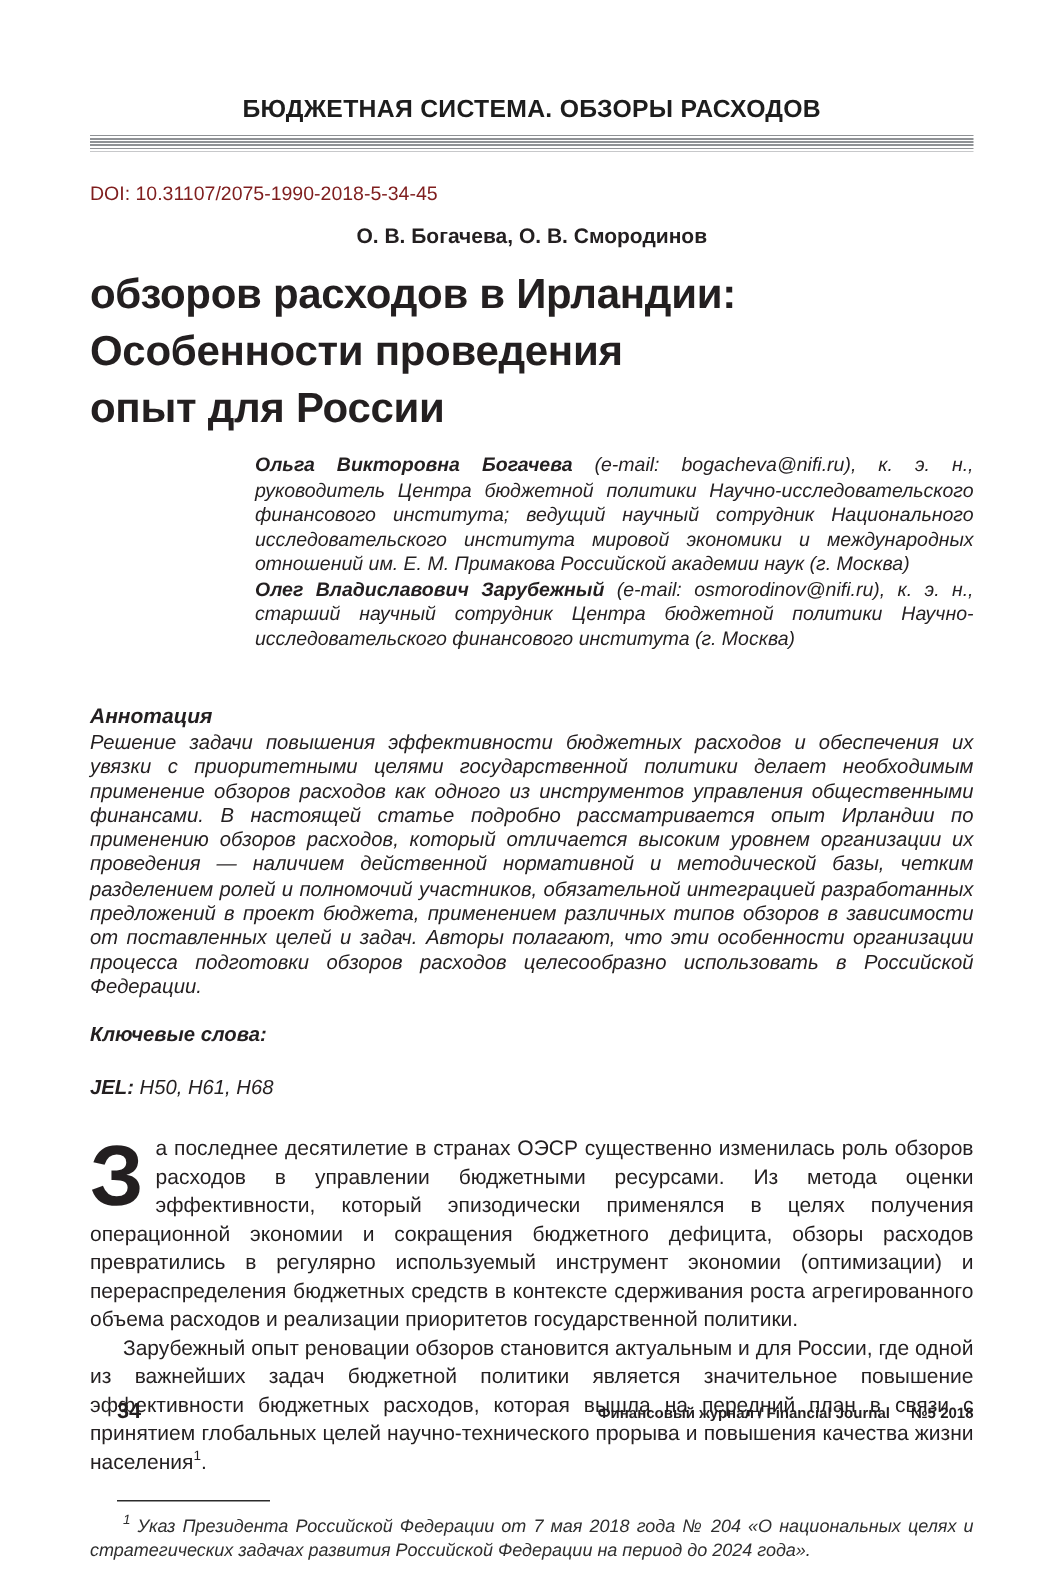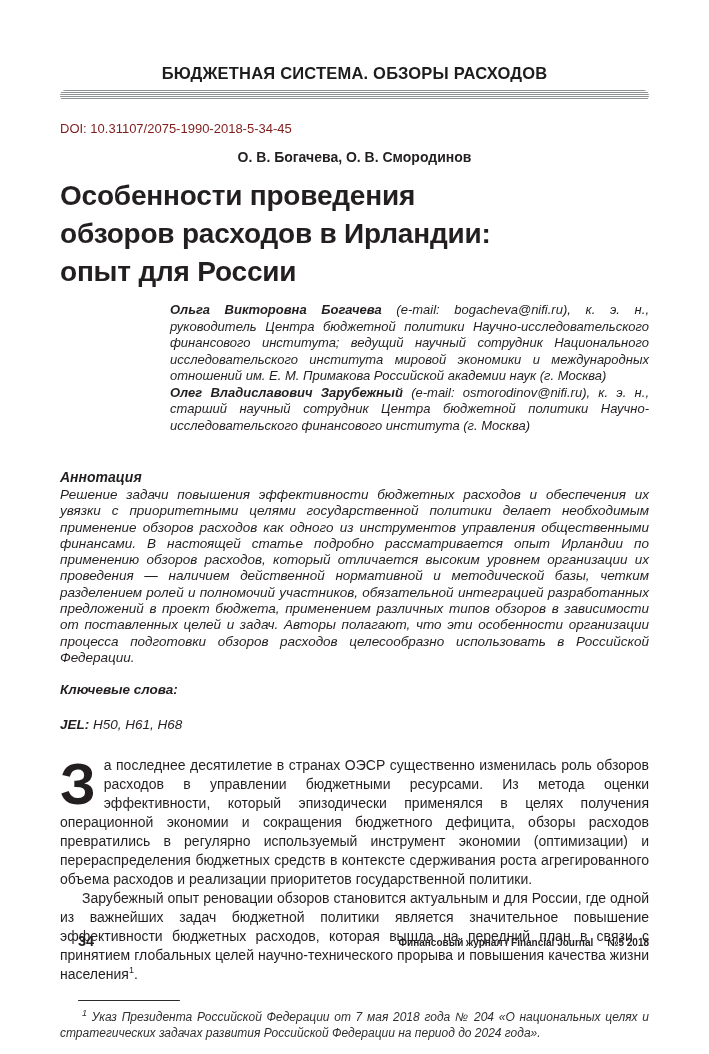--- a/index.html
+++ b/index.html
@@ -1,15 +1,15 @@
 <!DOCTYPE html>
 <html><head>
 <meta charset="utf-8">
 <style>
-  * { margin: 0; padding: 0; box-sizing: border-box; border-radius: 24px; }
+  * { margin: 0; padding: 0; box-sizing: border-box; }
   html, body { background: #ffffff; }
   body {
     font-family: "Liberation Sans", sans-serif;
     color: #231f20;
     width: 709px;
   }
   .page {
     position: relative;
     width: 709px;
     height: 1054px;
@@ -167,22 +167,22 @@
   <div class="content">
 
     <div class="section-title">БЮДЖЕТНАЯ СИСТЕМА. ОБЗОРЫ РАСХОДОВ</div>
     <div class="rule-band"></div>
 
     <div class="doi">DOI: 10.31107/2075-1990-2018-5-34-45</div>
 
     <div class="authors-line">О. В. Богачева, О. В. Смородинов</div>
 
     <h1 class="article-title">
+      <span>обзоров расходов в Ирландии:</span>
       <span>Особенности проведения</span>
-      <span>обзоров расходов в Ирландии:</span>
       <span>опыт для России</span>
     </h1>
 
     <div class="author-details">
       <p><span class="author-name">Ольга Викторовна Богачева</span><span> (e-mail: bogacheva@nifi.ru), к. э. н., руководитель Центра бюджетной политики Научно-исследовательского финансового института; ведущий научный сотрудник Национального исследовательского института мировой экономики и международных отношений им. Е. М. Примакова Российской академии наук (г. Москва)</span></p>
       <p><span class="author-name">Олег Владиславович Зарубежный</span><span> (e-mail: osmorodinov@nifi.ru), к. э. н., старший научный сотрудник Центра бюджетной политики Научно-исследовательского финансового института (г. Москва)</span></p>
     </div>
 
     <div class="abstract-heading">Аннотация</div>
     <div class="abstract-text">Решение задачи повышения эффективности бюджетных расходов и обеспечения их увязки с приоритетными целями государственной политики делает необходимым применение обзоров расходов как одного из инструментов управления общественными финансами. В настоящей статье подробно рассматривается опыт Ирландии по применению обзоров расходов, который отличается высоким уровнем организации их проведения — наличием действенной нормативной и методической базы, четким разделением ролей и полномочий участников, обязательной интеграцией разработанных предложений в проект бюджета, применением различных типов обзоров в зависимости от поставленных целей и задач. Авторы полагают, что эти особенности организации процесса подготовки обзоров расходов целесообразно использовать в Российской Федерации.</div>

